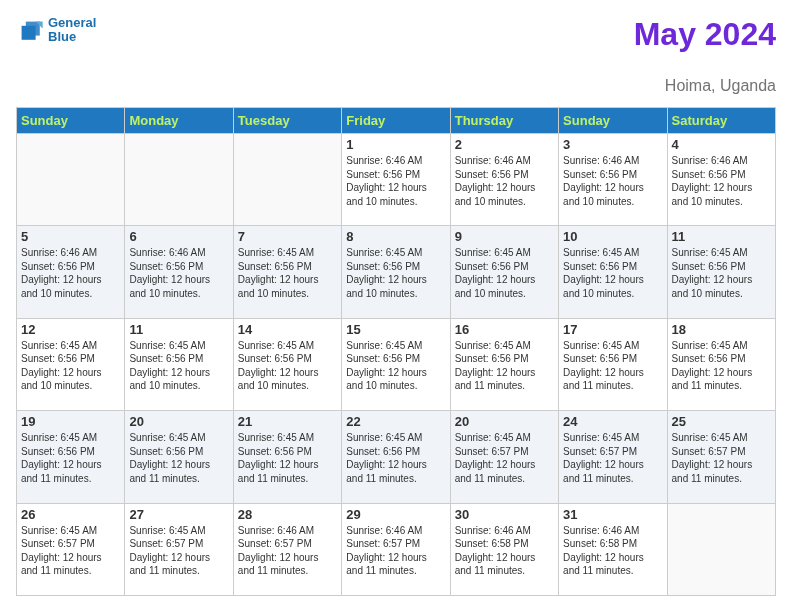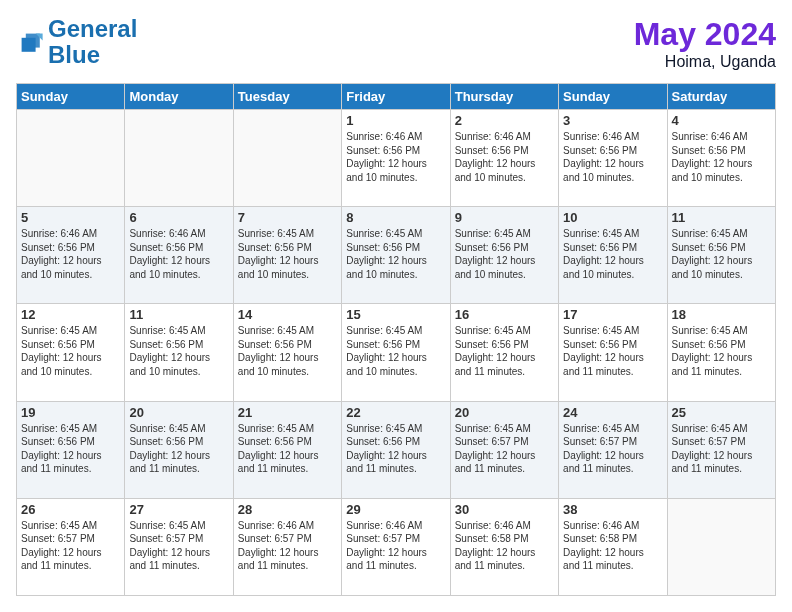--- a/index.html
+++ b/index.html
@@ -22,21 +22,21 @@
       justify-content: space-between;
       align-items: flex-start;
       margin-bottom: 12px;
     }
     .logo {
       display: flex;
       align-items: center;
       gap: 4px;
     }
     .logo-text {
-      font-size: 24px;
+      font-size: 13px;
       font-weight: bold;
       color: #333;
       line-height: 1.1;
     }
     .logo-text span {
       color: #1a6faf;
     }
     .logo-icon {
       width: 28px;
       height: 28px;
@@ -44,30 +44,31 @@
     .title-block {
       text-align: right;
     }
     .calendar-title {
       font-size: 32px;
       font-weight: bold;
       color: #6d28d9;
     }
     .calendar-subtitle {
       font-size: 16px;
-      color: #0f172a;
+      color: #737373;
+      margin-top: 24px;
     }
     .calendar-table {
       width: 100%;
       border-collapse: collapse;
       flex: 1;
     }
     .calendar-table th {
       background-color: #2079c0;
-      color: #ffffff;
+      color: #bef264;
       font-size: 13px;
       font-weight: bold;
       padding: 5px 4px;
       text-align: left;
       border: 1px solid #ccc;
     }
     .calendar-table td {
       border: 1px solid #ccc;
       vertical-align: top;
       padding: 3px 4px;
@@ -317,21 +318,21 @@
 Sunset: 6:57 PM
 Daylight: 12 hours and 11 minutes.</div>
           </td>
           <td>
             <span class="day-number">30</span>
             <div class="day-info" style="white-space: pre-line;">Sunrise: 6:46 AM
 Sunset: 6:58 PM
 Daylight: 12 hours and 11 minutes.</div>
           </td>
           <td>
-            <span class="day-number">38</span>
+            <span class="day-number">31</span>
             <div class="day-info" style="white-space: pre-line;">Sunrise: 6:46 AM
 Sunset: 6:58 PM
 Daylight: 12 hours and 11 minutes.</div>
           </td>
           <td class="empty"></td>
         </tr>
       </tbody>
   </table>
 </div>
 

